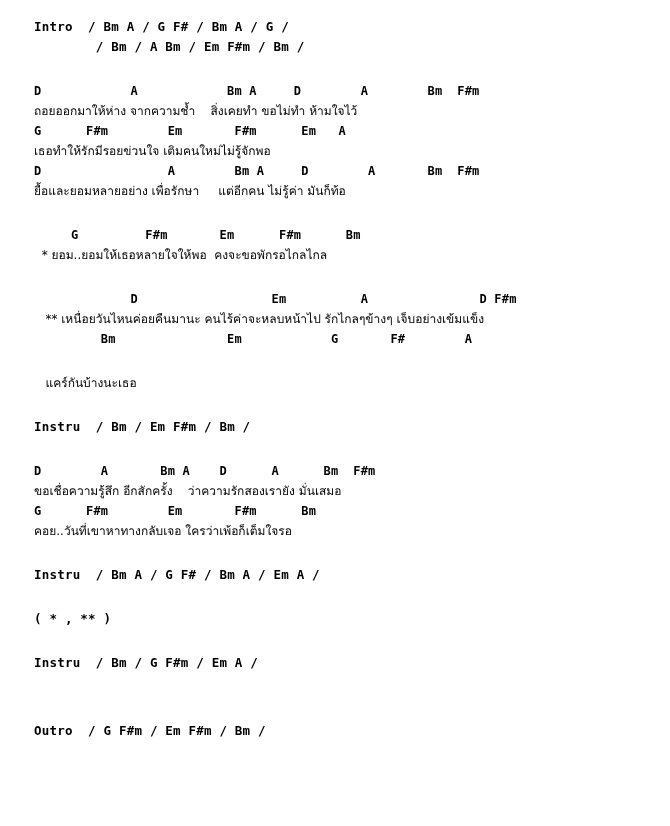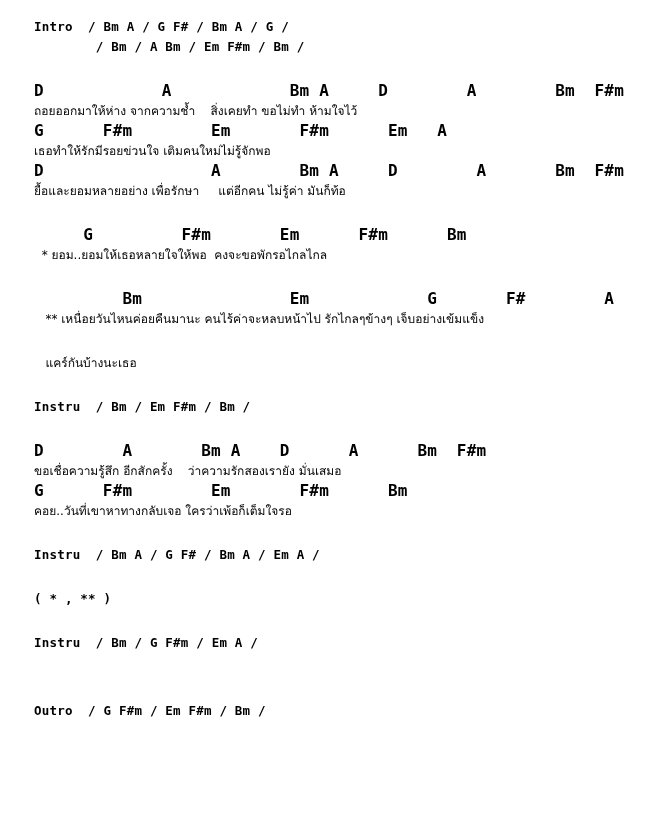--- a/index.html
+++ b/index.html
@@ -28,21 +28,21 @@
     line-height: 20px;
     height: 20px;
     font-size: 13px;
   }
 
   
   .row.chords,
   .row.section {
     font-family: "DejaVu Sans Mono", "Liberation Mono", monospace;
     font-weight: bold;
-    font-size: 16px;
+    font-size: 12px;
     letter-spacing: 0.2px;
   }
 
   
   .row.section {
     font-size: 12.5px;
   }
 
   
   .row.lyric {
@@ -64,22 +64,23 @@
     <div class="row chords">D            A            Bm A     D        A        Bm  F#m</div>
     <div class="row lyric">ถอยออกมาให้ห่าง จากความช้ำ    สิ่งเคยทำ ขอไม่ทำ ห้ามใจไว้</div>
     <div class="row chords">G      F#m        Em       F#m      Em   A</div>
     <div class="row lyric">เธอทำให้รักมีรอยข่วนใจ เติมคนใหม่ไม่รู้จักพอ</div>
     <div class="row chords">D                 A        Bm A     D        A       Bm  F#m</div>
     <div class="row lyric">ยื้อและยอมหลายอย่าง เพื่อรักษา     แต่อีกคน ไม่รู้ค่า มันก็ท้อ</div>
     <span class="gap-lg"></span>
     <div class="row chords">     G         F#m       Em      F#m      Bm</div>
     <div class="row lyric">  * ยอม..ยอมให้เธอหลายใจให้พอ  คงจะขอพักรอไกลไกล</div>
     <span class="gap-lg"></span>
+    <div class="row chords">             D                  Em          A               D F#m</div>
+    <div class="row lyric">   ** เหนื่อยวันไหนค่อยคืนมานะ คนไร้ค่าจะหลบหน้าไป รักไกลๆข้างๆ เจ็บอย่างเข้มแข็ง</div>
     <div class="row chords">         Bm               Em            G       F#        A</div>
-    <div class="row lyric">   ** เหนื่อยวันไหนค่อยคืนมานะ คนไร้ค่าจะหลบหน้าไป รักไกลๆข้างๆ เจ็บอย่างเข้มแข็ง</div>
     <span class="gap-lg"></span>
     <div class="row lyric">   แคร์กันบ้างนะเธอ</div>
     <span class="gap-lg"></span>
     <div class="row section">Instru  / Bm / Em F#m / Bm /</div>
     <span class="gap-lg"></span>
     <div class="row chords">D        A       Bm A    D      A      Bm  F#m</div>
     <div class="row lyric">ขอเชื่อความรู้สึก อีกสักครั้ง    ว่าความรักสองเรายัง มั่นเสมอ</div>
     <div class="row chords">G      F#m        Em       F#m      Bm</div>
     <div class="row lyric">คอย..วันที่เขาหาทางกลับเจอ ใครว่าเพ้อก็เต็มใจรอ</div>
     <span class="gap-lg"></span>

